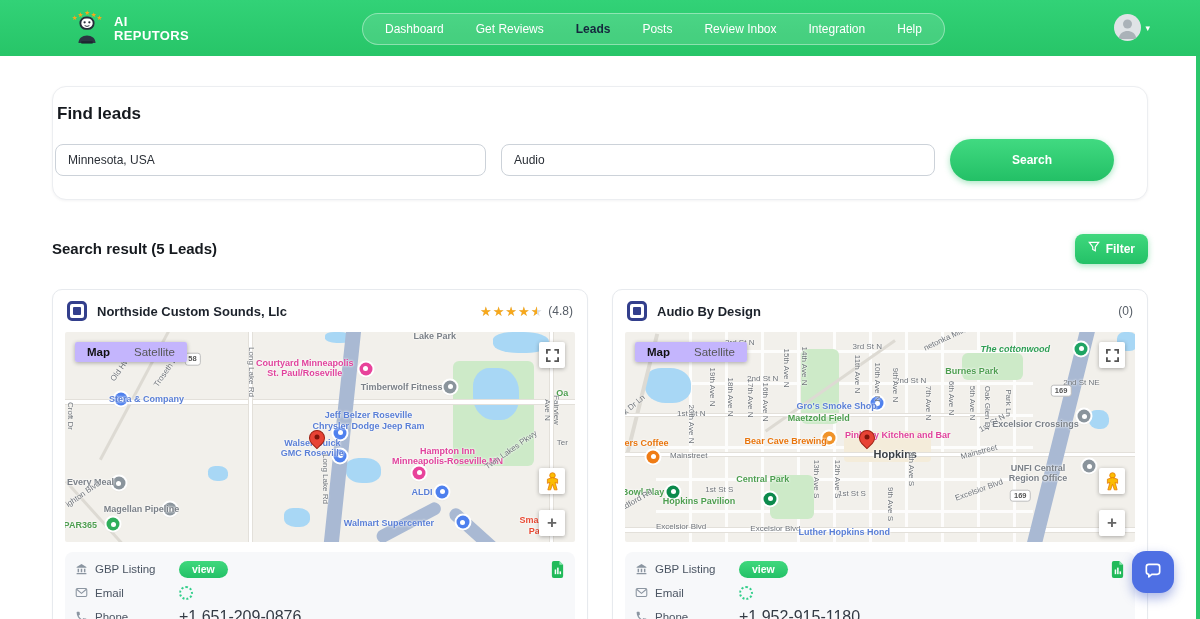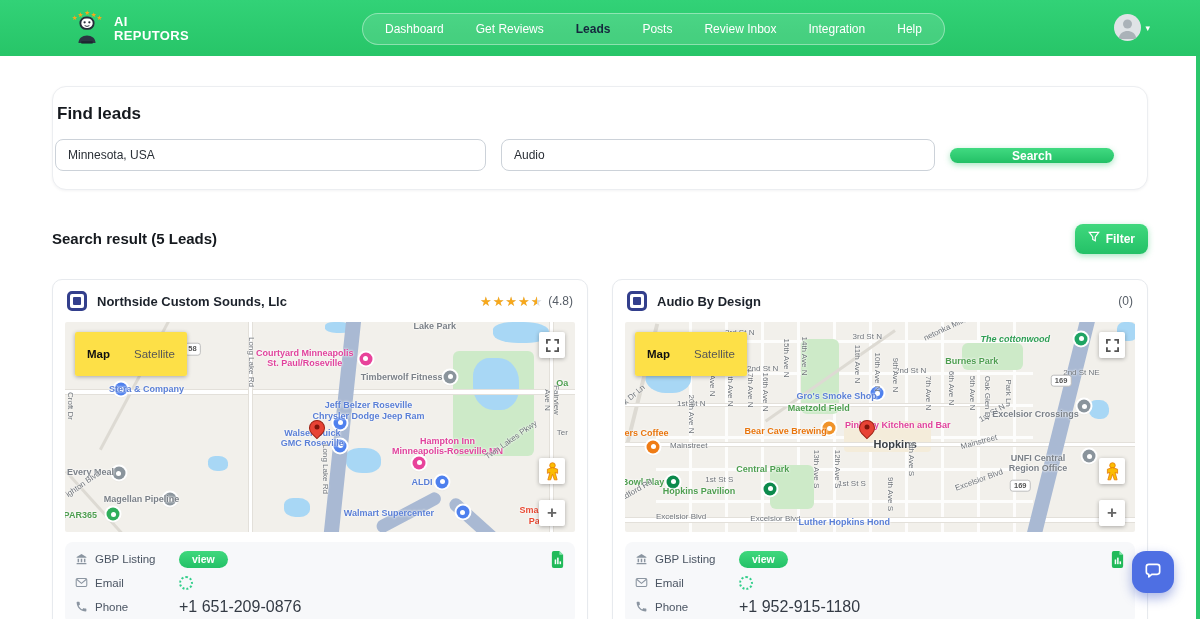--- a/index.html
+++ b/index.html
@@ -18,21 +18,21 @@
 
   .edge-strip{position:absolute;right:0;top:56px;width:4px;height:563px;background:#2bc76c;z-index:50}
 
   
   main{padding:30px 52px 0}
   .find-panel{border:1px solid #eceef1;border-radius:14px;background:#fff;box-shadow:0 1px 3px rgba(16,24,40,.05);padding:13px 2px 18px}
   .find-title{font-size:17px;font-weight:700;color:#15191e;margin:4px 0 15px 2px}
   .find-row{display:flex;gap:15px;align-items:center}
   .text-input{height:30px;border:1px solid #ccd2d9;border-radius:8px;padding:0 12px;font-size:12px;color:#2a2f36;outline:none;font-family:"Liberation Sans",sans-serif}
   .kw{width:408px}.loc{width:405px}
-  .search-btn{width:164px;height:15px;border:none;border-radius:999px;background:linear-gradient(180deg,#41da81,#23c066);color:#fff;font-size:12px;font-weight:700;cursor:pointer;box-shadow:0 2px 6px rgba(35,190,100,.4)}
+  .search-btn{width:164px;height:42px;border:none;border-radius:999px;background:linear-gradient(180deg,#41da81,#23c066);color:#fff;font-size:12px;font-weight:700;cursor:pointer;box-shadow:0 2px 6px rgba(35,190,100,.4)}
 
   .results-bar{display:flex;align-items:center;justify-content:space-between;margin:25px 0 17px}
   .results-title{font-size:15px;font-weight:700;color:#15191e}
   .filter-btn{display:flex;align-items:center;gap:6px;height:30px;padding:0 13px;border:none;border-radius:8px;background:linear-gradient(180deg,#3fd87d,#24c167);color:#fff;font-size:12px;font-weight:600;cursor:pointer;box-shadow:0 2px 6px rgba(35,190,100,.4)}
 
   .cards{display:flex;gap:24px}
   .card{width:538px;height:480px;border:1px solid #e7eaee;border-radius:10px;background:#fff;box-shadow:0 1px 2px rgba(16,24,40,.04);box-sizing:border-box}
   .card-head{display:flex;align-items:center;gap:10px;padding:11px 14px}
   .cb-icon{width:20px;height:20px;border:3px solid #333f8c;border-radius:5px;display:grid;place-items:center;box-sizing:border-box;flex:0 0 auto}
   .cb-icon::after{content:"";width:8px;height:8px;background:#333f8c;border-radius:1px}
@@ -65,21 +65,21 @@
   .mlabel.shield{background:#fff;border:1px solid #bdbdbd;border-radius:3px;color:#555;font-size:7.5px;font-weight:600;padding:1px 3px}
   .micon{position:absolute;z-index:2;width:13px;height:13px;border-radius:50%;transform:translate(-50%,-50%);box-shadow:0 0 0 2px #fff,0 1px 2px rgba(0,0,0,.3)}
   .micon::after{content:"";position:absolute;left:50%;top:50%;width:5px;height:5px;background:#fff;border-radius:50%;transform:translate(-50%,-50%)}
   .i-lock,.i-cart{background:#4e80ee}.i-pink{background:#e8439b}.i-grey{background:#8a949c}
   .i-green{background:#2fae5b}.i-greenc{background:#0c8a4c}.i-orange{background:#f0932a}
   .i-coffee{background:#ef7c16}.i-tree{background:#1fa463}
   .micon.pin{width:16px;height:24px;background:none;border-radius:0;box-shadow:none;z-index:4}
   .micon.pin::before{content:"";position:absolute;left:50%;top:46%;transform:translate(-50%,-50%) rotate(-45deg);width:14px;height:14px;background:#e84335;border:1px solid #9c2012;border-radius:50% 50% 50% 0}
   .micon.pin::after{content:"";position:absolute;left:50%;top:40%;width:5px;height:5px;background:#7e150b;border-radius:50%;transform:translate(-50%,-50%)}
   .map-ctrl{position:absolute;left:10px;top:10px;display:flex;box-shadow:0 1px 4px rgba(0,0,0,.3);border-radius:2px;overflow:hidden;z-index:5;cursor:pointer}
-  .map-ctrl .mc{background:#fde047;font-size:11.5px;padding:16px 12px;color:#565656}
+  .map-ctrl .mc{background:#c4b5fd;font-size:11.5px;padding:4px 12px;color:#565656}
   .map-ctrl .mc.active{font-weight:700;color:#111}
   .map-btn{position:absolute;width:26px;height:26px;background:#fff;border-radius:2px;box-shadow:0 1px 4px rgba(0,0,0,.3);display:grid;place-items:center;z-index:5;cursor:pointer}
   .fullscreen{right:10px;top:10px}
   .pegman{right:10px;top:136px}
   .zoomplus{right:10px;bottom:6px;color:#666;font-size:17px;font-weight:700}
 
   
   .info{margin:10px 12px;background:#f7f8fa;border-radius:8px;padding:5px 10px}
   .irow{display:flex;align-items:center;height:24px;gap:8px}
   .ilabel{display:flex;align-items:center;gap:7px;width:96px;color:#4b5563;font-size:11.5px;flex:0 0 auto}

